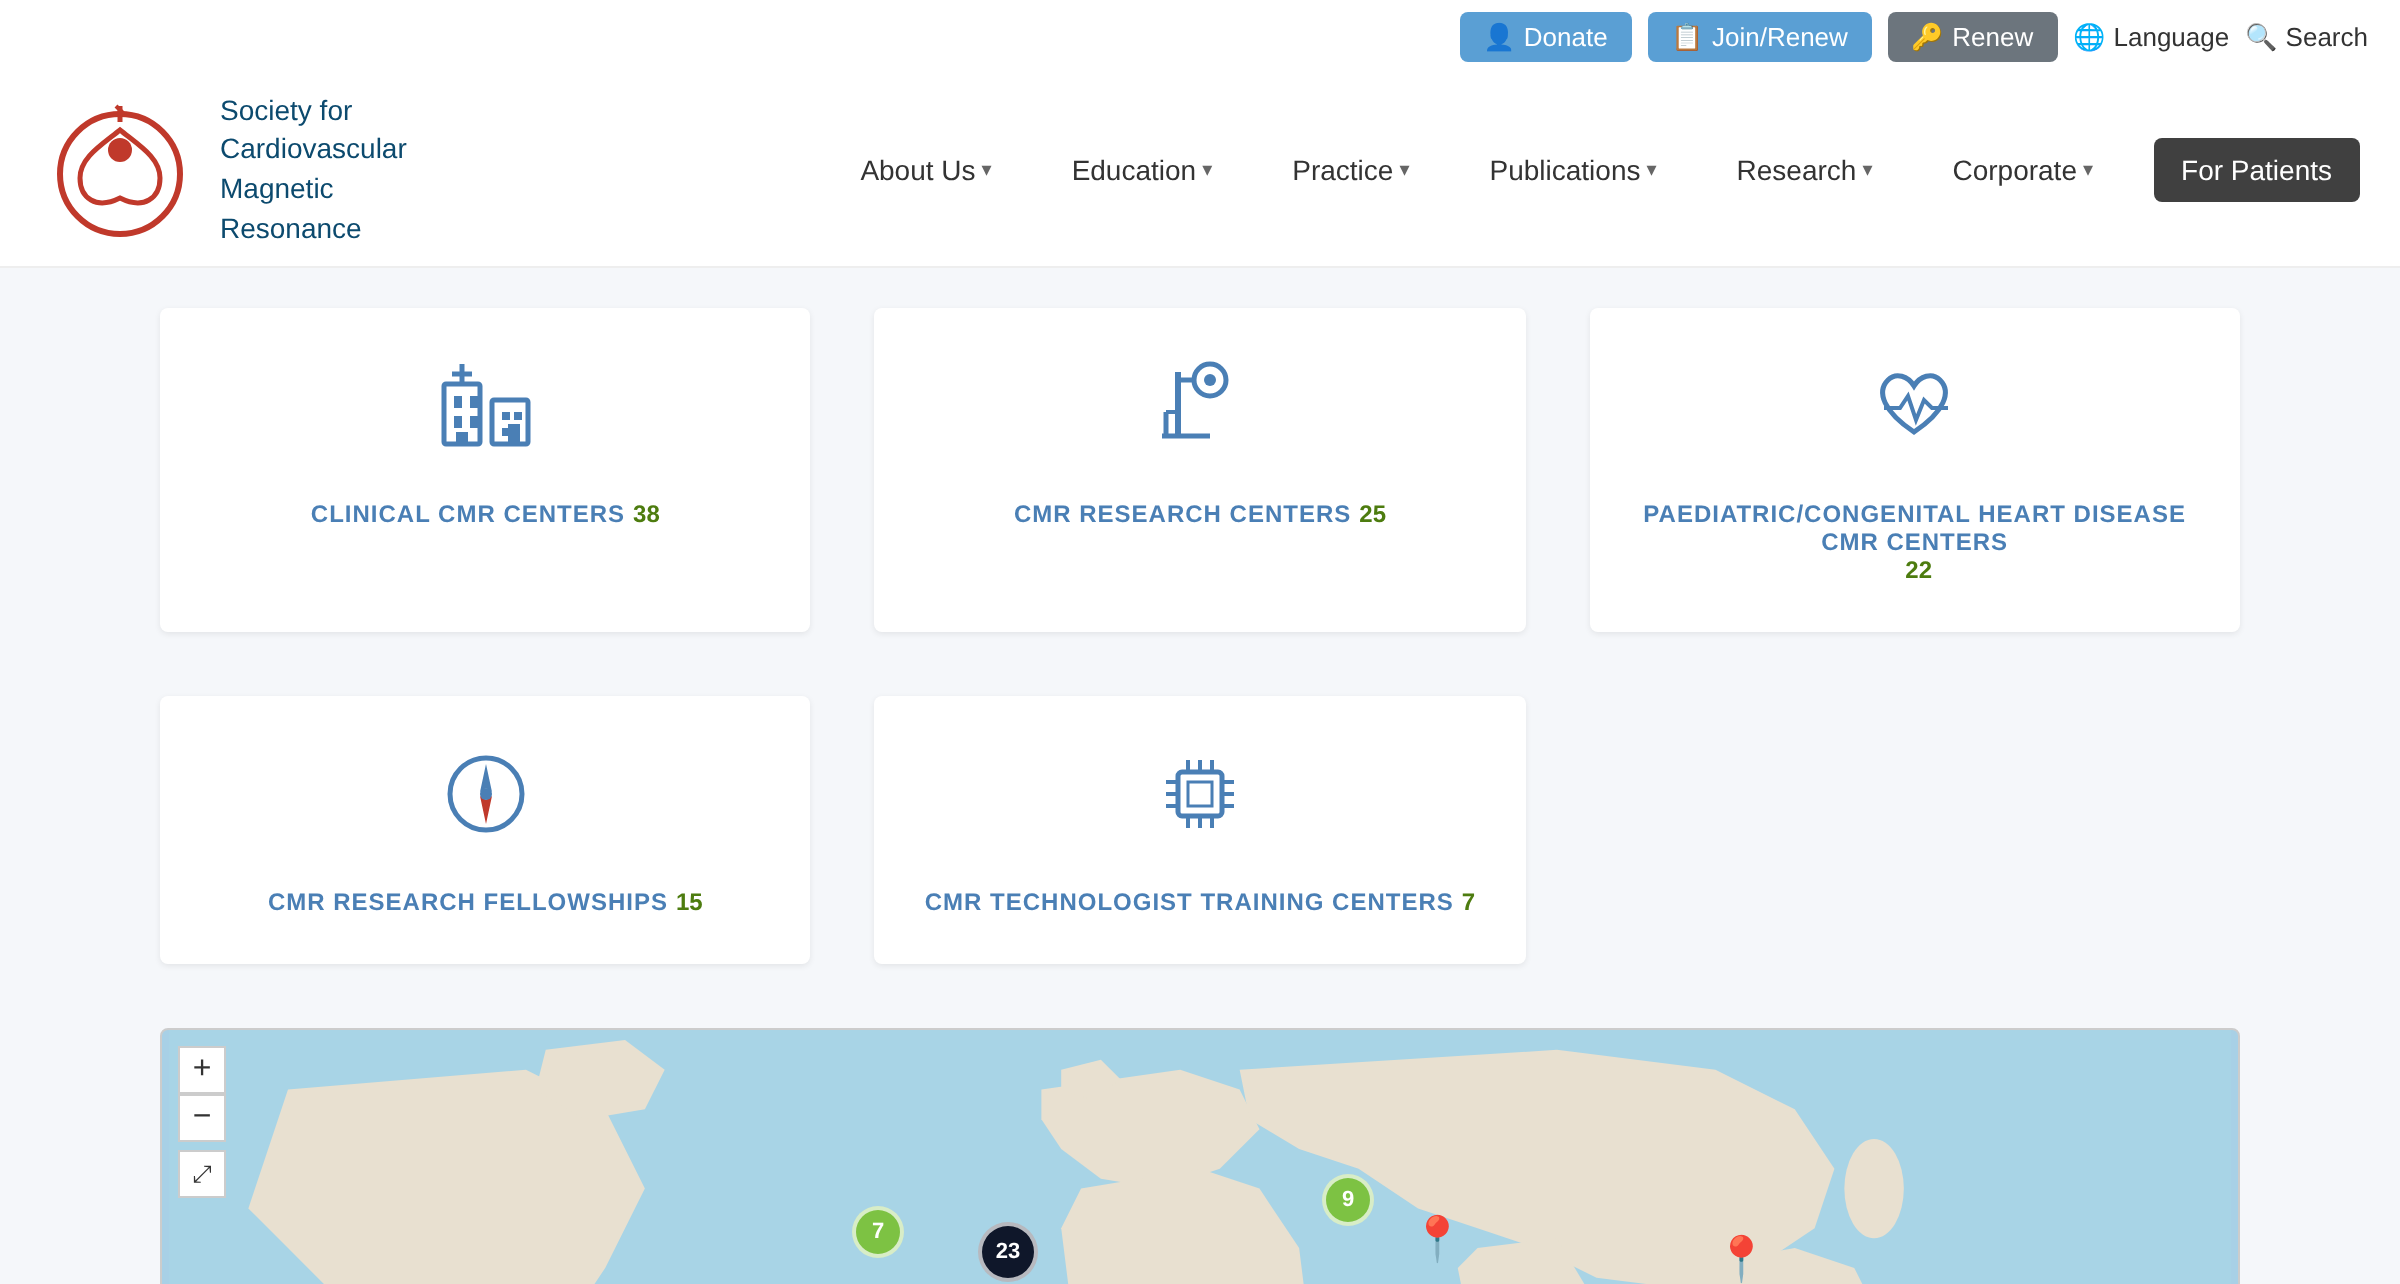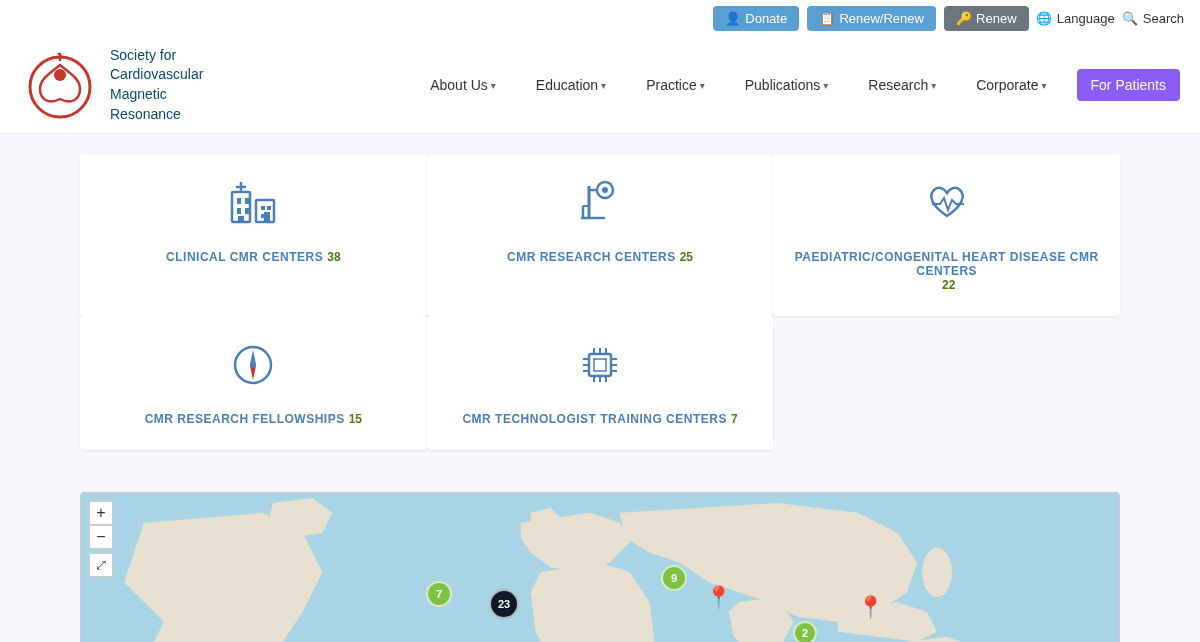--- a/index.html
+++ b/index.html
@@ -71,38 +71,38 @@
       color: #333;
       padding: 8px 10px;
       cursor: pointer;
       display: inline-flex;
       align-items: center;
       gap: 3px;
       white-space: nowrap;
     }
     .nav-chevron { font-size: 10px; color: #666; }
     .nav-for-patients {
-      background: #8b5cf6;
+      background: #404040;
       color: #fff;
       border-radius: 4px;
       padding: 8px 14px;
     }
 
     
     .main {
       padding: 20px 80px 30px;
       background: #f5f7fa;
     }
 
     
     .cards-grid {
       display: grid;
       grid-template-columns: repeat(3, 1fr);
-      gap: 0;
-      margin-bottom: 42px;
+      gap: 32px;
+      margin-bottom: 32px;
     }
     .card {
       background: #fff;
       border-radius: 4px;
       padding: 24px 16px;
       display: flex;
       flex-direction: column;
       align-items: center;
       box-shadow: 0 1px 3px rgba(0,0,0,0.08);
       cursor: pointer;
@@ -198,21 +198,21 @@
 </head>
 <body>
 
 <div class="top-bar">
   <button class="top-bar-btn btn-donate">
     <span>👤</span>
     <span>Donate</span>
   </button>
   <button class="top-bar-btn btn-join">
     <span>📋</span>
-    <span>Renew/Renew</span>
+    <span>Join/Renew</span>
   </button>
   <button class="top-bar-btn btn-login">
     <span>🔑</span>
     <span>Renew</span>
   </button>
   <span class="top-bar-lang">
     <span>🌐</span>
     <span>Language</span>
   </span>
   <span class="top-bar-search">

